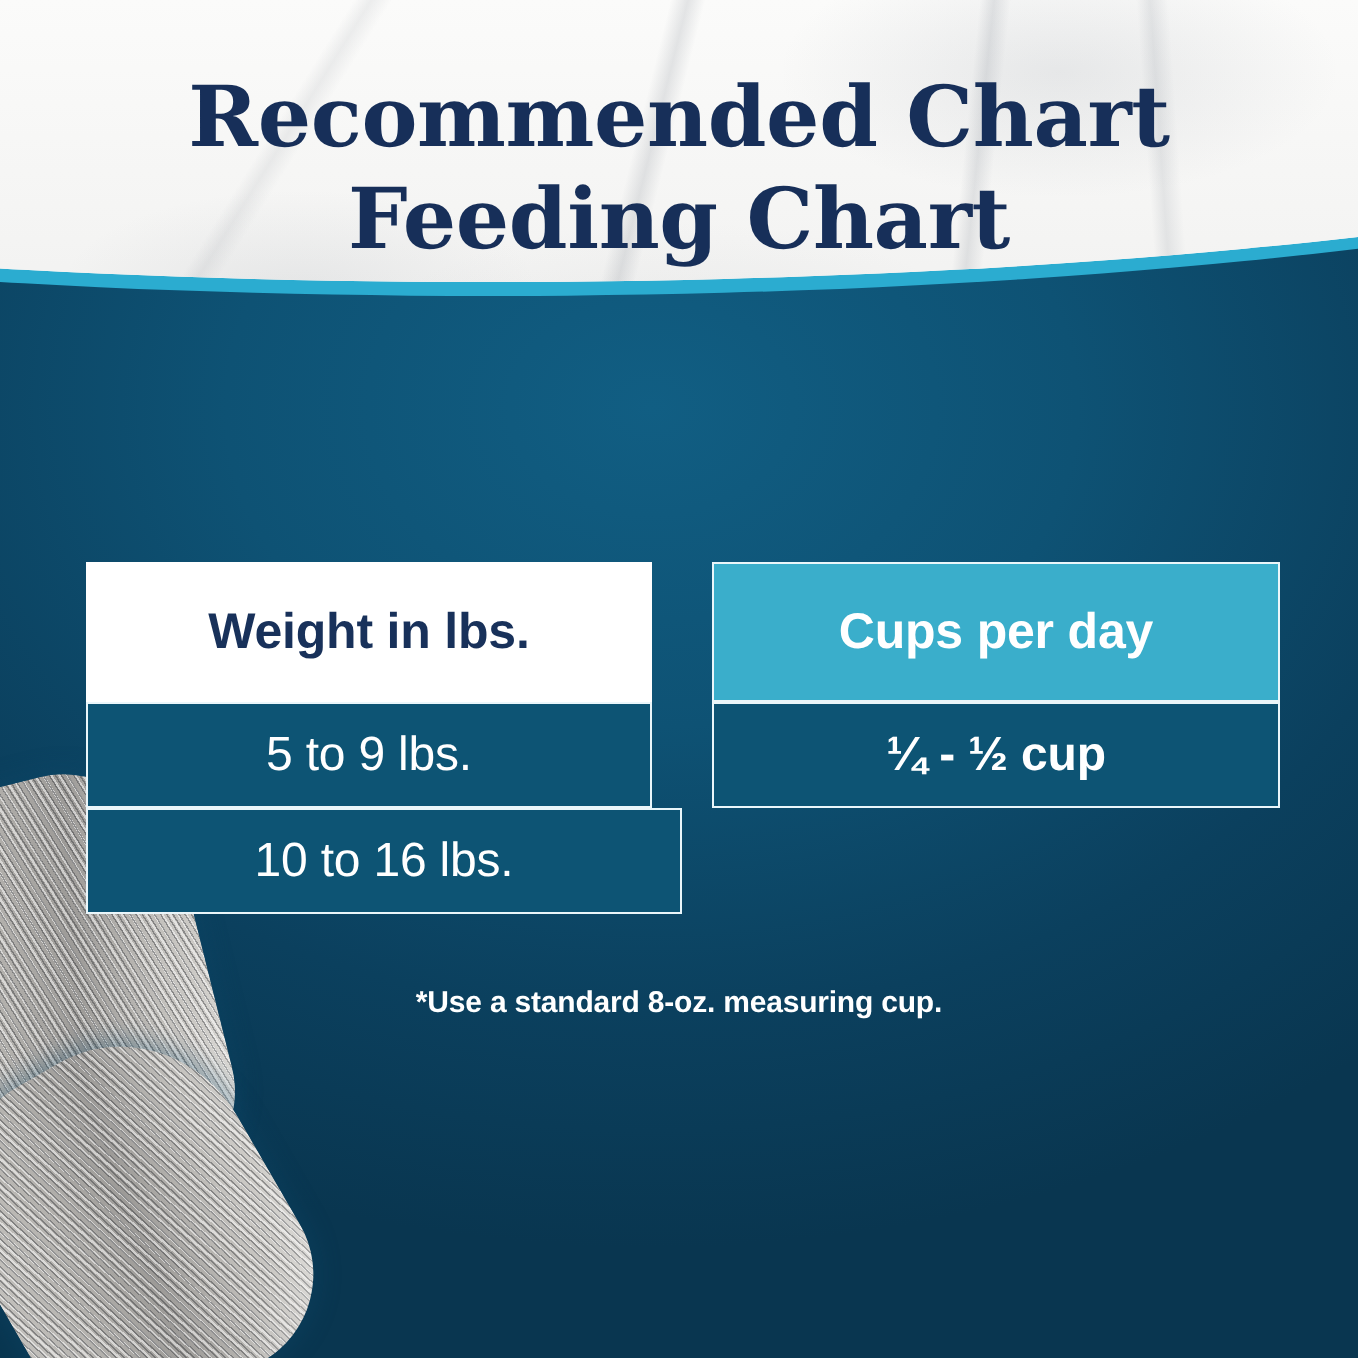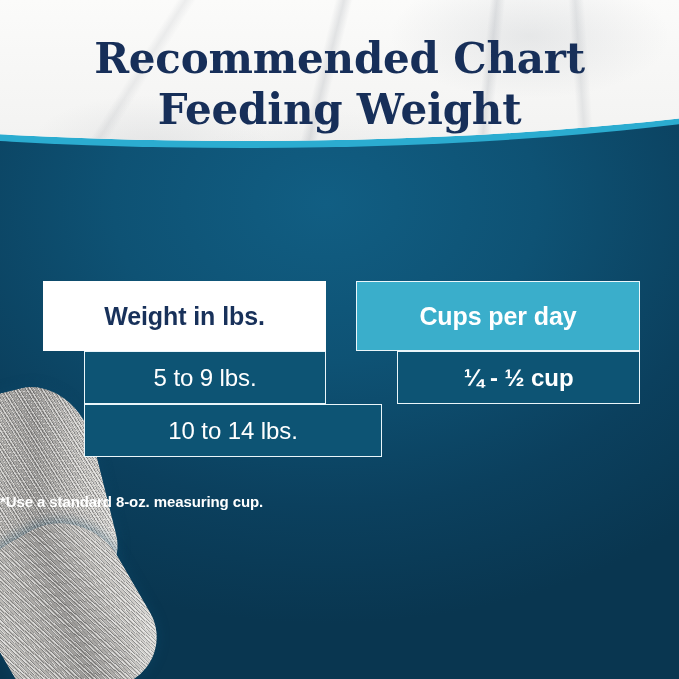--- a/index.html
+++ b/index.html
@@ -149,34 +149,33 @@
   }
 
   .row-data { height: 53px; }
   .data-cell {
     background: #0d5474;
     color: #ffffff;
     font-size: 24px;
     font-weight: 500;
     letter-spacing: -0.1px;
     border: 1.5px solid #eaf6fa;
-    margin-left: 41px;
   }
   .data-cell.left  { border-left: 1.5px solid #eaf6fa; border-right: 0.75px solid #eaf6fa; }
   .data-cell.right { border-left: 0.75px solid #eaf6fa; font-weight: bold; }
   .row-data.first .data-cell { border-top: 1.5px solid #eaf6fa; border-bottom: 0.75px solid #eaf6fa; }
   .row-data.second .data-cell { border-top: 0.75px solid #eaf6fa; border-bottom: 1.5px solid #eaf6fa; }
 
   
   .footnote {
     position: absolute;
     left: 0;
     top: 493px;
     width: 679px;
-    text-align: left;
+    text-align: center;
     color: #ffffff;
     font-size: 15px;
     font-weight: 700;
     letter-spacing: -0.1px;
     z-index: 4;
   }
 </style>
 </head>
 <body>
 
@@ -184,21 +183,21 @@
 
   <div class="bg-body"></div>
 
   <div class="header-wrap">
     <div class="header-cyan"></div>
     <div class="header-marble"></div>
   </div>
 
   <div class="title-block">
     <span class="title-line">Recommended Chart</span>
-    <span class="title-line">Feeding Weight</span>
+    <span class="title-line">Feeding Chart</span>
   </div>
 
   <div class="paw paw-upper">
       <div class="paw-edge"></div>
     </div>
   <div class="paw paw-lower">
       <div class="paw-edge"></div>
     </div>
 
   <div class="table">
@@ -207,20 +206,20 @@
       <div class="cell col-left head-left">Weight in lbs.</div>
       <div class="cell col-right head-right">Cups per day</div>
     </div>
 
     <div class="trow row-data first">
       <div class="cell col-left data-cell left">5 to 9 lbs.</div>
       <div class="cell col-right data-cell right">¼ - ½ cup</div>
     </div>
 
     <div class="trow row-data second">
-      <div class="cell col-left data-cell left">10 to 14 lbs.</div>
+      <div class="cell col-left data-cell left">10 to 16 lbs.</div>
     </div>
 
   </div>
 
   <div class="footnote">*Use a standard 8-oz. measuring cup.</div>
 
 </div>
 
 </body></html>

